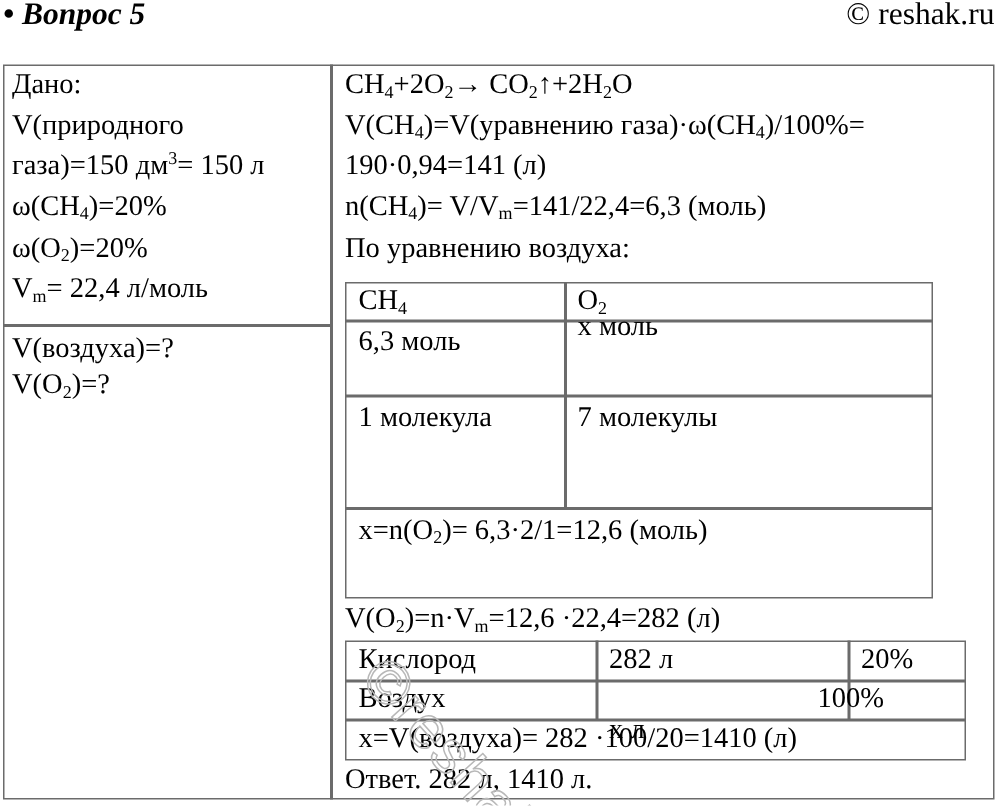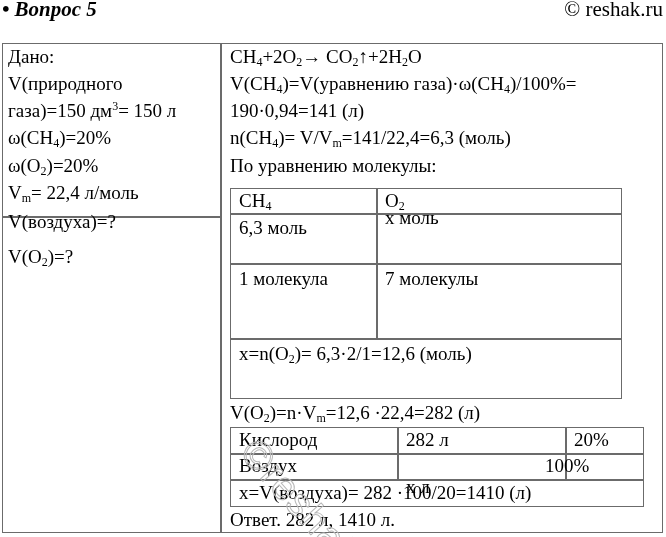--- a/index.html
+++ b/index.html
@@ -49,36 +49,36 @@
 <div>
   <div class="line" style="left:8px;top:46px">Дано:</div>
   <div class="line" style="left:8px;top:73px">V(природного</div>
   <div class="line" style="left:8px;top:100px"><span>газа)=150 дм</span><sup>3</sup><span>= 150 л</span></div>
   <div class="line" style="left:8px;top:127px"><span>ω(CH</span><sub>4</sub><span>)=20%</span></div>
   <div class="line" style="left:8px;top:155px"><span>ω(O</span><sub>2</sub><span>)=20%</span></div>
   <div class="line" style="left:8px;top:182px"><span>V</span><sub>m</sub><span>= 22,4 л/моль</span></div>
 </div>
 
 <div>
-  <div class="line" style="left:8px;top:211px">V(воздуха)=?</div>
+  <div class="line" style="left:8px;top:222px">V(воздуха)=?</div>
   <div class="line" style="left:8px;top:246px"><span>V(O</span><sub>2</sub><span>)=?</span></div>
 </div>
 
 <div>
   <div class="line" style="left:230px;top:46px">
     <span>CH</span><sub>4</sub><span>+2O</span><sub>2</sub><span>→ CO</span><sub>2</sub><span>↑+2H</span><sub>2</sub><span>O</span>
   </div>
   <div class="line" style="left:230px;top:73px">
     <span>V(CH</span><sub>4</sub><span>)=V(уравнению газа)·ω(CH</span><sub>4</sub><span>)/100%=</span>
   </div>
   <div class="line" style="left:230px;top:100px">190·0,94=141 (л)</div>
   <div class="line" style="left:230px;top:127px">
     <span>n(CH</span><sub>4</sub><span>)= V/V</span><sub>m</sub><span>=141/22,4=6,3 (моль)</span>
   </div>
-  <div class="line" style="left:230px;top:155px">По уравнению молекулы:</div>
+  <div class="line" style="left:230px;top:155px">По уравнению воздуха:</div>
 
   <div>
     <div class="tbl" style="left:230px;top:188px;width:392px;height:211px"></div>
     <div class="vline" style="left:376px;top:188px;height:151px"></div>
     <div class="hline" style="left:230px;top:213px;width:392px"></div>
     <div class="hline" style="left:230px;top:263px;width:392px"></div>
     <div class="hline" style="left:230px;top:338px;width:392px"></div>
 
     <div class="line" style="left:239px;top:190px"><span>CH</span><sub>4</sub></div>
     <div class="line" style="left:385px;top:190px"><span>O</span><sub>2</sub></div>

